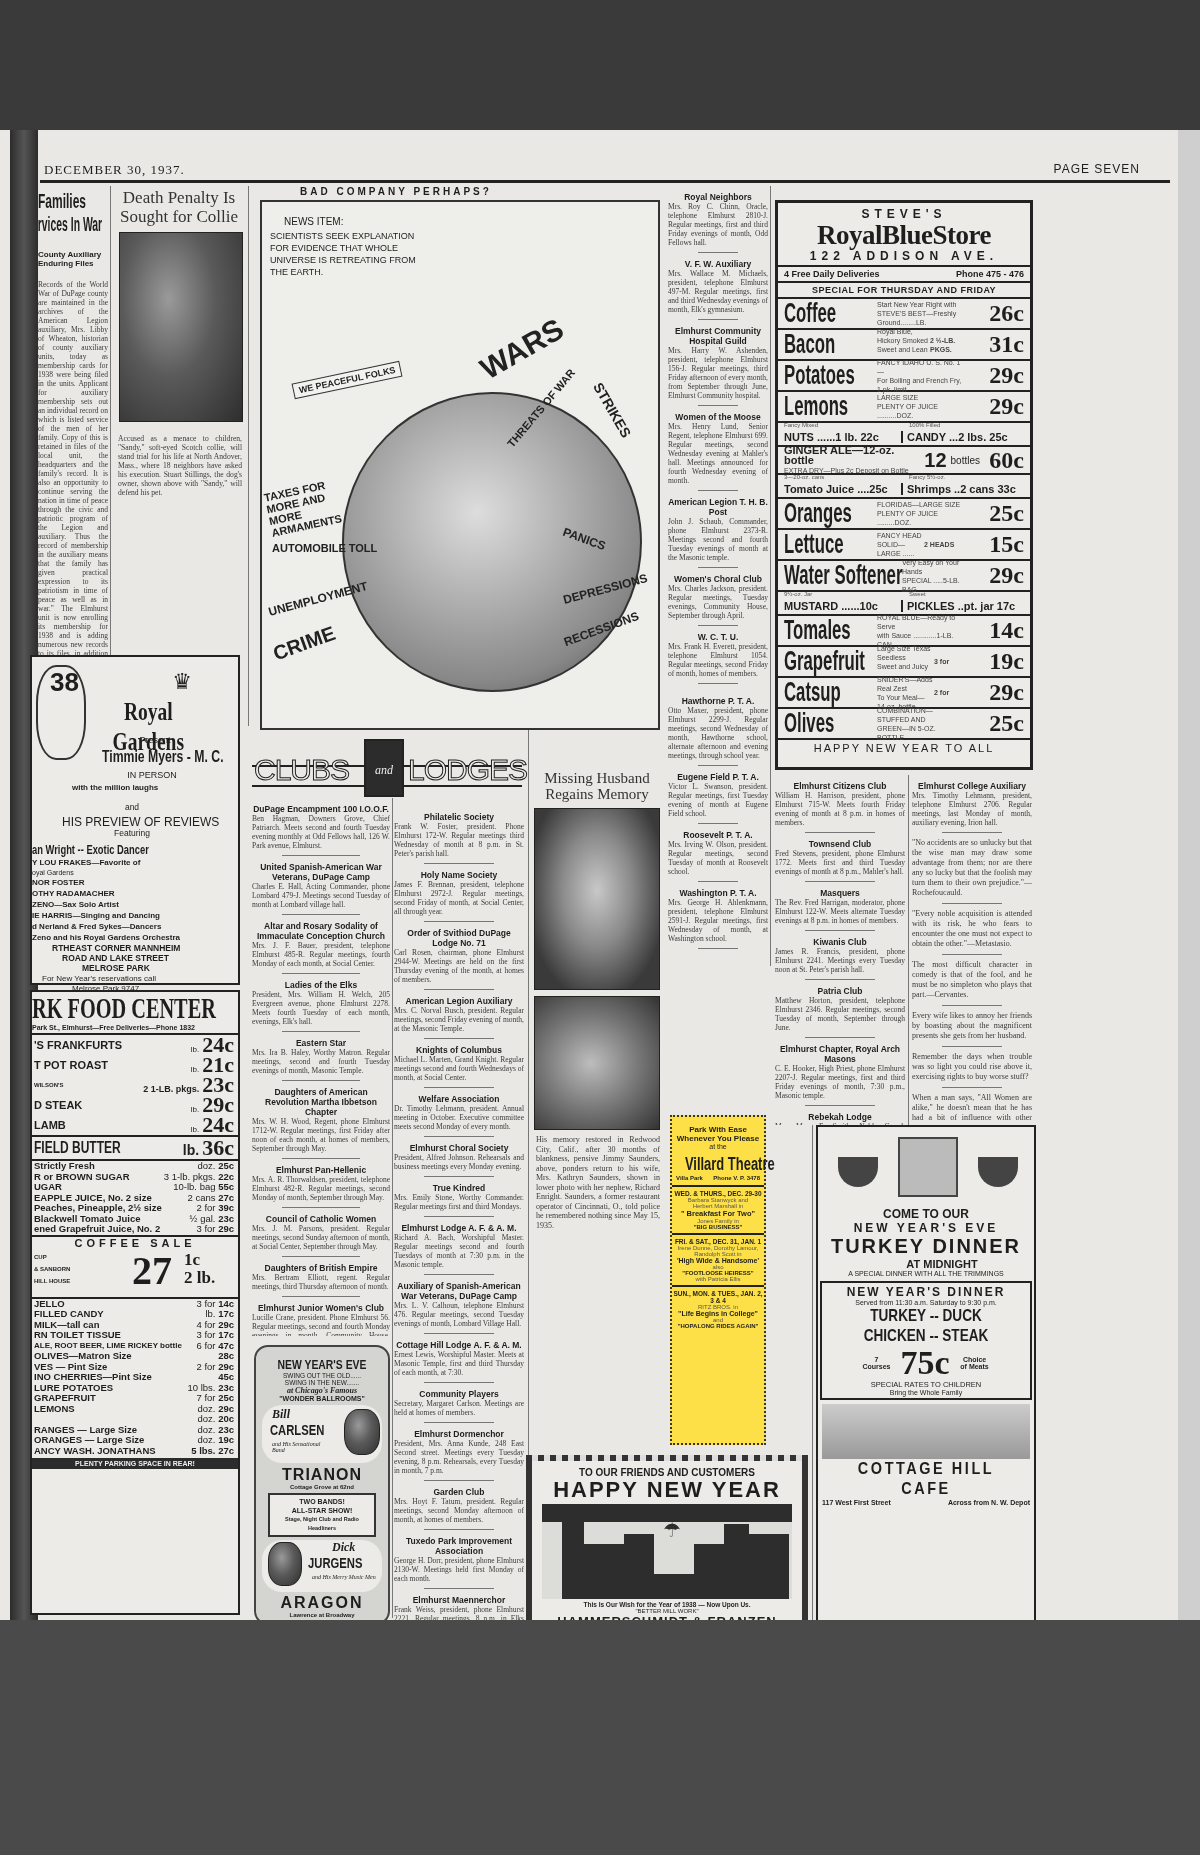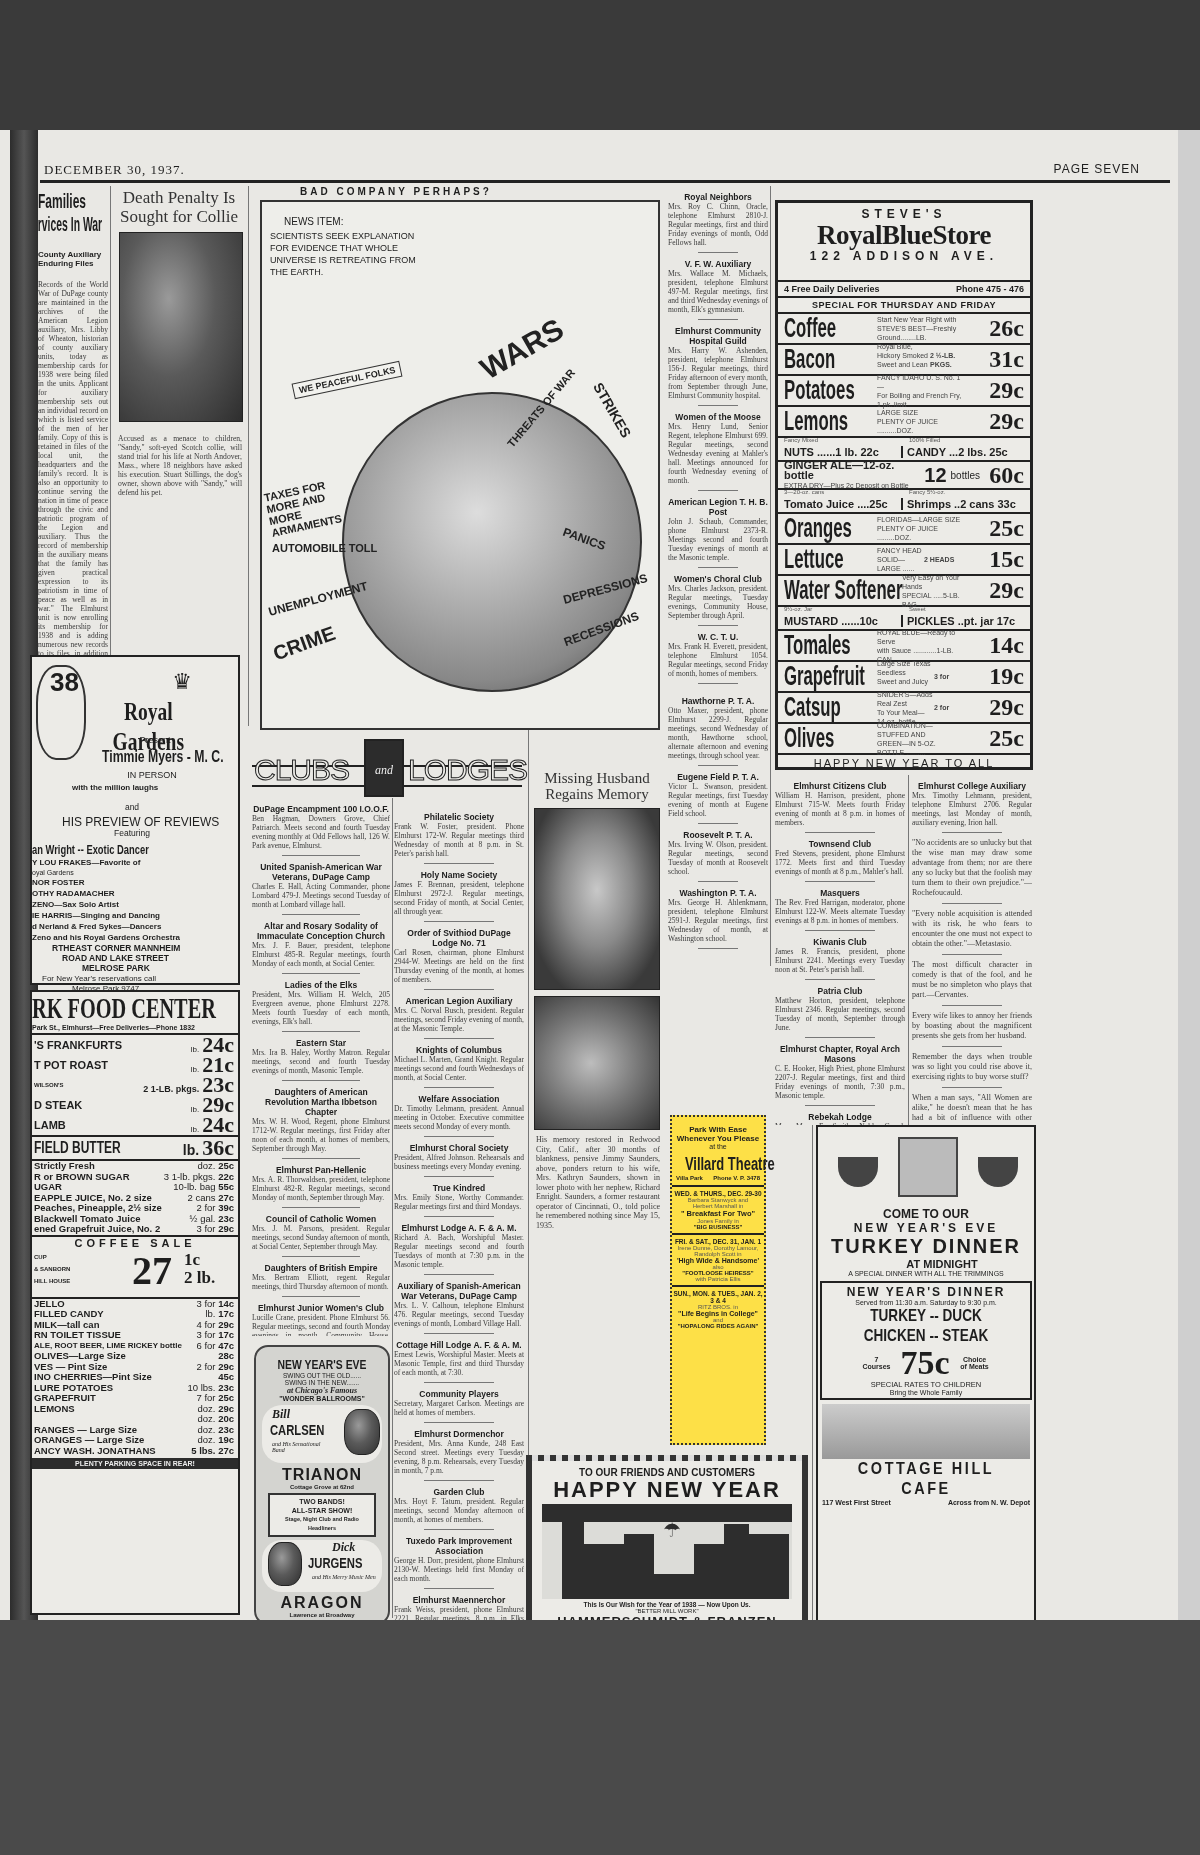--- a/index.html
+++ b/index.html
@@ -154,21 +154,21 @@
       </div>
     <div class="rule"></div>
 
   </div>
   <div class="vline" style="left:770px; top:56px; height:780px;"></div>
 
   <div class="box" style="left:775px; top:70px; width:258px; height:570px; border-width:3px;">
     <div class="sans bold center" style="font-size:12px; letter-spacing:5px; margin-top:4px;">STEVE'S</div>
     <div class="center" style="font-family:'Liberation Serif',serif; font-weight:bold; font-size:27px; line-height:28px; letter-spacing:-0.5px;">RoyalBlueStore</div>
     <div class="sans bold center" style="font-size:12px; letter-spacing:5px;">122 ADDISON AVE.</div>
-    <div style="display:flex; justify-content:space-between; border-top:2px solid #222; margin-top:17px; padding:2px 6px;" class="sans bold">
+    <div style="display:flex; justify-content:space-between; border-top:2px solid #222; margin-top:2px; padding:2px 6px;" class="sans bold">
       <span style="font-size:9px;">4 Free Daily Deliveries</span>
       <span style="font-size:9px;">Phone 475 - 476</span>
     </div>
     <div class="sans bold center" style="font-size:9px; border-top:2px solid #222; padding:2px 16px; letter-spacing:0.5px;">SPECIAL FOR THURSDAY AND FRIDAY</div>
 
     <div class="rbs-row">
       <span class="rbs-item">Coffee</span>
       <span class="rbs-desc"><span>Start New Year Right with</span><br><span>STEVE'S BEST—Freshly Ground........LB.</span></span>
       <span class="rbs-price">26c</span>
     </div>
@@ -414,21 +414,21 @@
       </div>
     <div class="fc-line">
         <span>RN TOILET TISSUE</span>
         <span><span style="font-weight:normal;">3 for</span> <span>17c</span></span>
       </div>
     <div class="fc-line">
         <span style="font-size:8px;">ALE, ROOT BEER, LIME RICKEY bottle</span>
         <span><span style="font-weight:normal;">6 for</span> <span>47c</span></span>
       </div>
     <div class="fc-line">
-        <span>OLIVES—Large Size</span>
+        <span>OLIVES—Matron Size</span>
         <span><span style="font-weight:normal;"></span> <span>28c</span></span>
       </div>
     <div class="fc-line">
         <span>VES — Pint Size</span>
         <span><span style="font-weight:normal;">2 for</span> <span>29c</span></span>
       </div>
     <div class="fc-line">
         <span>INO CHERRIES—Pint Size</span>
         <span><span style="font-weight:normal;"></span> <span>45c</span></span>
       </div>

